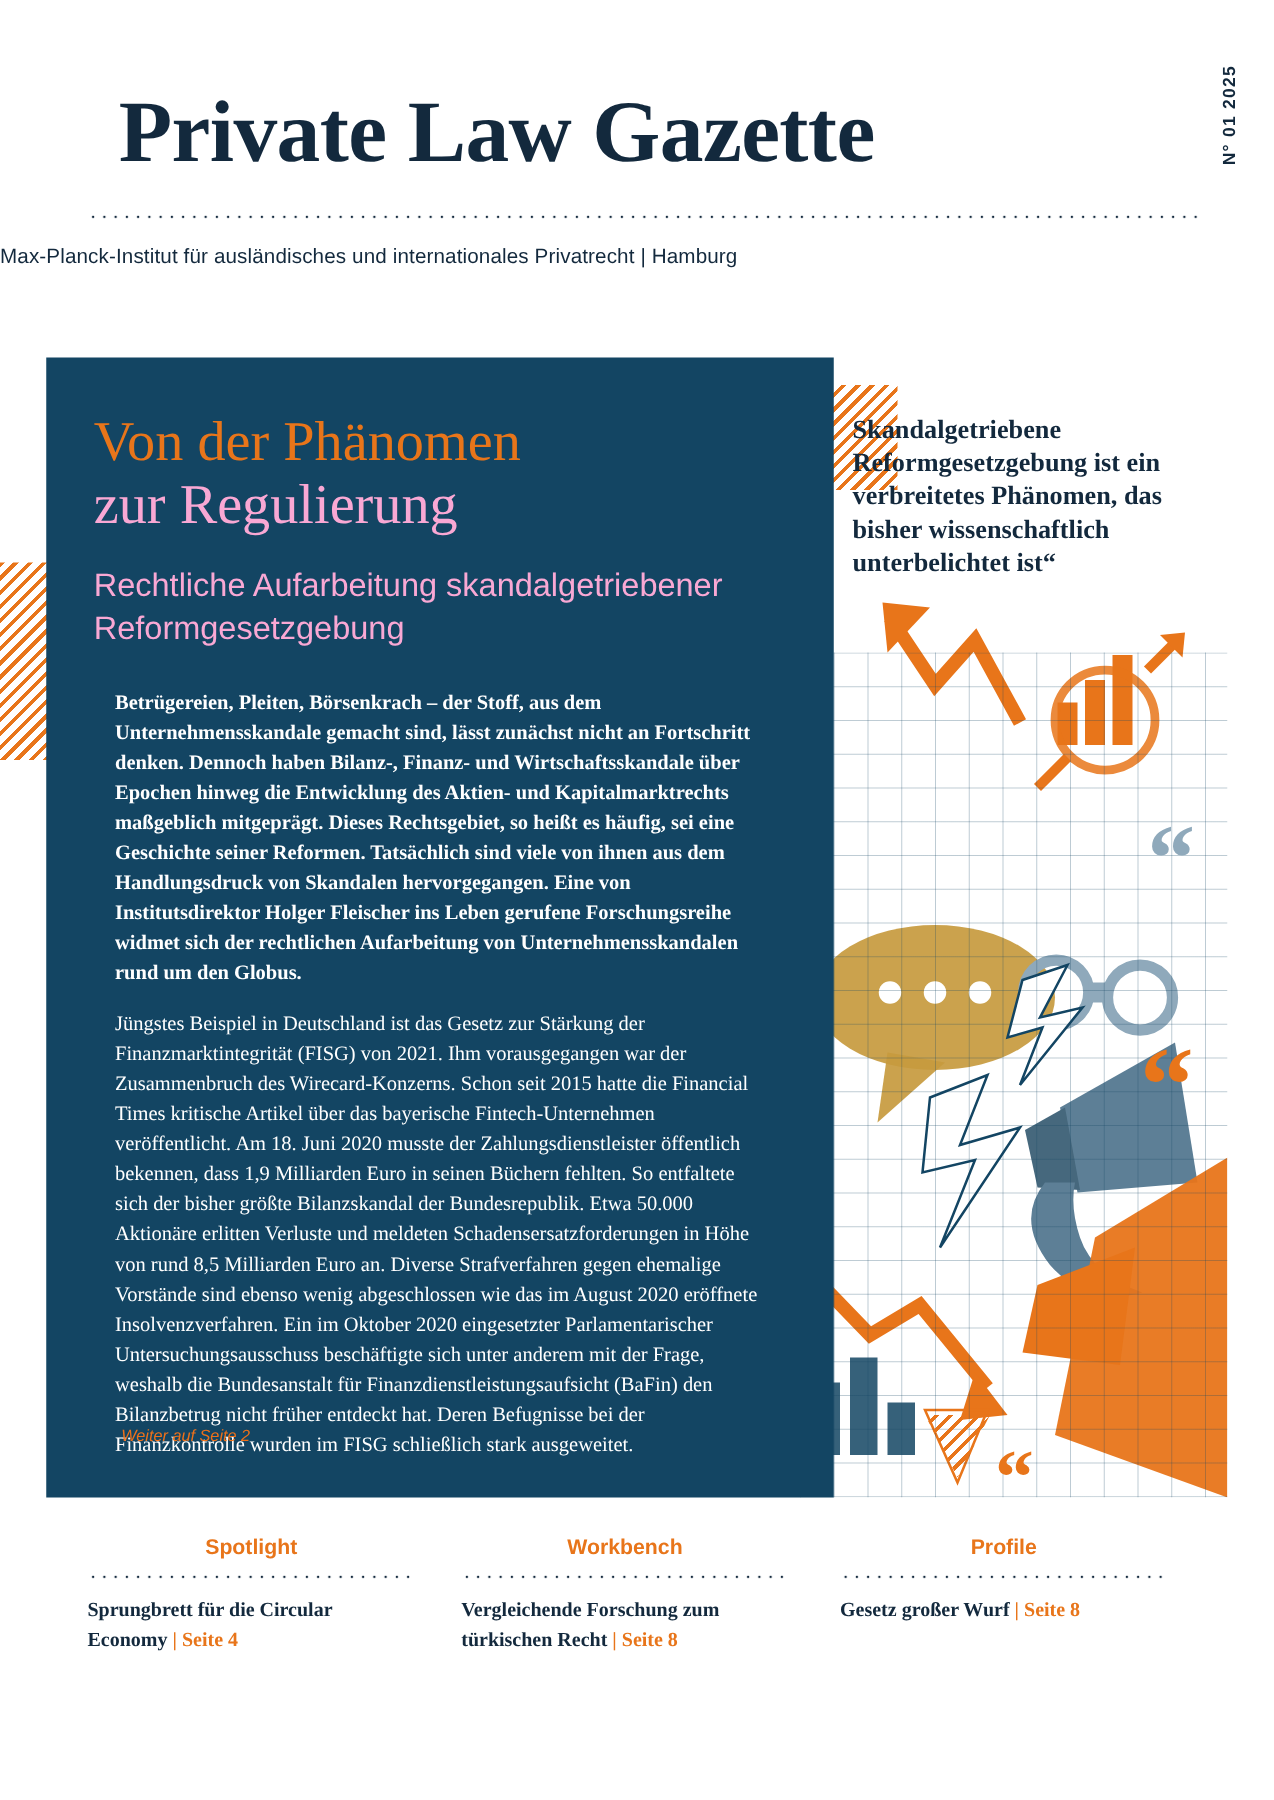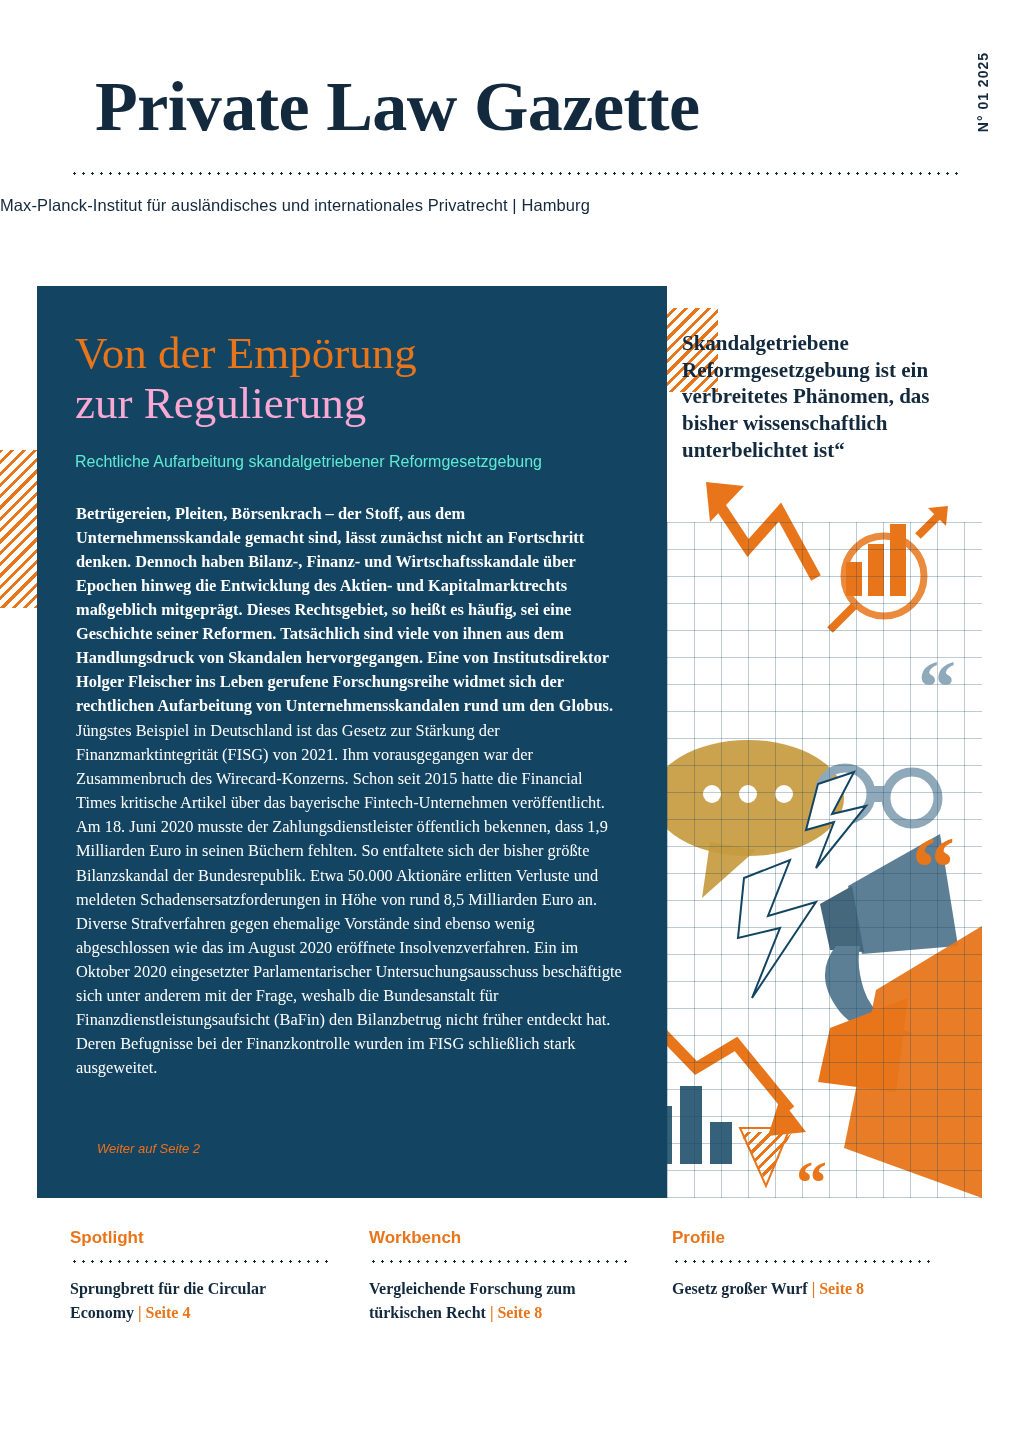--- a/index.html
+++ b/index.html
@@ -94,36 +94,36 @@
     font-family: "Liberation Serif", serif;
     font-size: 45px;
     line-height: 1.12;
     color: #e8751a;
     font-weight: normal;
     margin: 0;
   }
   .hero-kicker .l2 { color: #f9a8d4; display:block; }
   .hero-sub {
     font-family: "Liberation Sans", sans-serif;
-    font-size: 16px;
+    font-size: 26px;
     line-height: 1.33;
-    color: #5eead4;
+    color: #f9a8d4;
     margin: 22px 0 0 0;
     font-weight: 400;
     max-width: 540px;
   }
   .hero-body {
     margin-top: 30px;
     font-family: "Liberation Serif", serif;
     font-size: 16.4px;
     line-height: 1.465;
     color: #ffffff;
     max-width: 560px;
   }
-  .hero-body p { margin: 1px; }
+  .hero-body p { margin: 17px; }
   .hero-body p.bold { font-weight: bold; }
   .hero-cont {
     position: absolute;
     left: 38px;
     bottom: 42px;
     font-family: "Liberation Sans", sans-serif;
     font-style: italic;
     font-size: 13px;
     color: #f97316;
     opacity: .95;
@@ -203,20 +203,21 @@
   }
   .teaser:nth-child(1) { left: 70px; width: 262px; }
   .teaser:nth-child(2) { left: 369px; width: 262px; }
   .teaser:nth-child(3) { left: 672px; width: 262px; }
   .teaser-head {
     font-family: "Liberation Sans", sans-serif;
     font-weight: bold;
     font-size: 17px;
     color: #e8751a;
     margin: 0 0 12px 0;
+    text-align: center;
   }
   .teaser-rule {
     height: 3px;
     background-image: radial-gradient(circle, #13293d 1.1px, transparent 1.2px);
     background-size: 9px 3px;
     background-repeat: repeat-x;
     margin-bottom: 14px;
   }
   .teaser-text {
     font-family: "Liberation Serif", serif;
@@ -296,21 +297,21 @@
   </div>
 
   <div class="qmark blue" style="left:918px; top:660px; font-size:76px;">“</div>
   <div class="qmark orange" style="left:912px; top:838px; font-size:86px;">“</div>
   <div class="qmark orange" style="left:796px; top:1160px; font-size:62px;">“</div>
 
   <div class="pullquote">Skandalgetriebene Reformgesetzgebung ist ein verbreitetes Phänomen, das bisher wissenschaftlich unterbelichtet ist“</div>
 
   <div class="hero">
     <h1 class="hero-kicker">
-      <span>Von der Empörung</span>
+      <span>Von der Phänomen</span>
       <span class="l2">zur Regulierung</span>
     </h1>
     <p class="hero-sub">Rechtliche Aufarbeitung skandalgetriebener Reformgesetzgebung</p>
     <div class="hero-body">
       <p class="bold">Betrügereien, Pleiten, Börsenkrach – der Stoff, aus dem Unternehmensskandale gemacht sind, lässt zunächst nicht an Fortschritt denken. Dennoch haben Bilanz-, Finanz- und Wirtschaftsskandale über Epochen hinweg die Entwicklung des Aktien- und Kapitalmarktrechts maßgeblich mitgeprägt. Dieses Rechtsgebiet, so heißt es häufig, sei eine Geschichte seiner Reformen. Tatsächlich sind viele von ihnen aus dem Handlungsdruck von Skandalen hervorgegangen. Eine von Institutsdirektor Holger Fleischer ins Leben gerufene Forschungsreihe widmet sich der rechtlichen Aufarbeitung von Unternehmensskandalen rund um den Globus.</p>
       <p>Jüngstes Beispiel in Deutschland ist das Gesetz zur Stärkung der Finanzmarktintegrität (FISG) von 2021. Ihm vorausgegangen war der Zusammenbruch des Wirecard-Konzerns. Schon seit 2015 hatte die Financial Times kritische Artikel über das bayerische Fintech-Unternehmen veröffentlicht. Am 18. Juni 2020 musste der Zahlungsdienstleister öffentlich bekennen, dass 1,9 Milliarden Euro in seinen Büchern fehlten. So entfaltete sich der bisher größte Bilanzskandal der Bundesrepublik. Etwa 50.000 Aktionäre erlitten Verluste und meldeten Schadensersatzforderungen in Höhe von rund 8,5 Milliarden Euro an. Diverse Strafverfahren gegen ehemalige Vorstände sind ebenso wenig abgeschlossen wie das im August 2020 eröffnete Insolvenzverfahren. Ein im Oktober 2020 eingesetzter Parlamentarischer Untersuchungsausschuss beschäftigte sich unter anderem mit der Frage, weshalb die Bundesanstalt für Finanzdienstleistungsaufsicht (BaFin) den Bilanzbetrug nicht früher entdeckt hat. Deren Befugnisse bei der Finanzkontrolle wurden im FISG schließlich stark ausgeweitet.</p>
     </div>
     <div class="hero-cont">Weiter auf Seite 2</div>
   </div>
 

